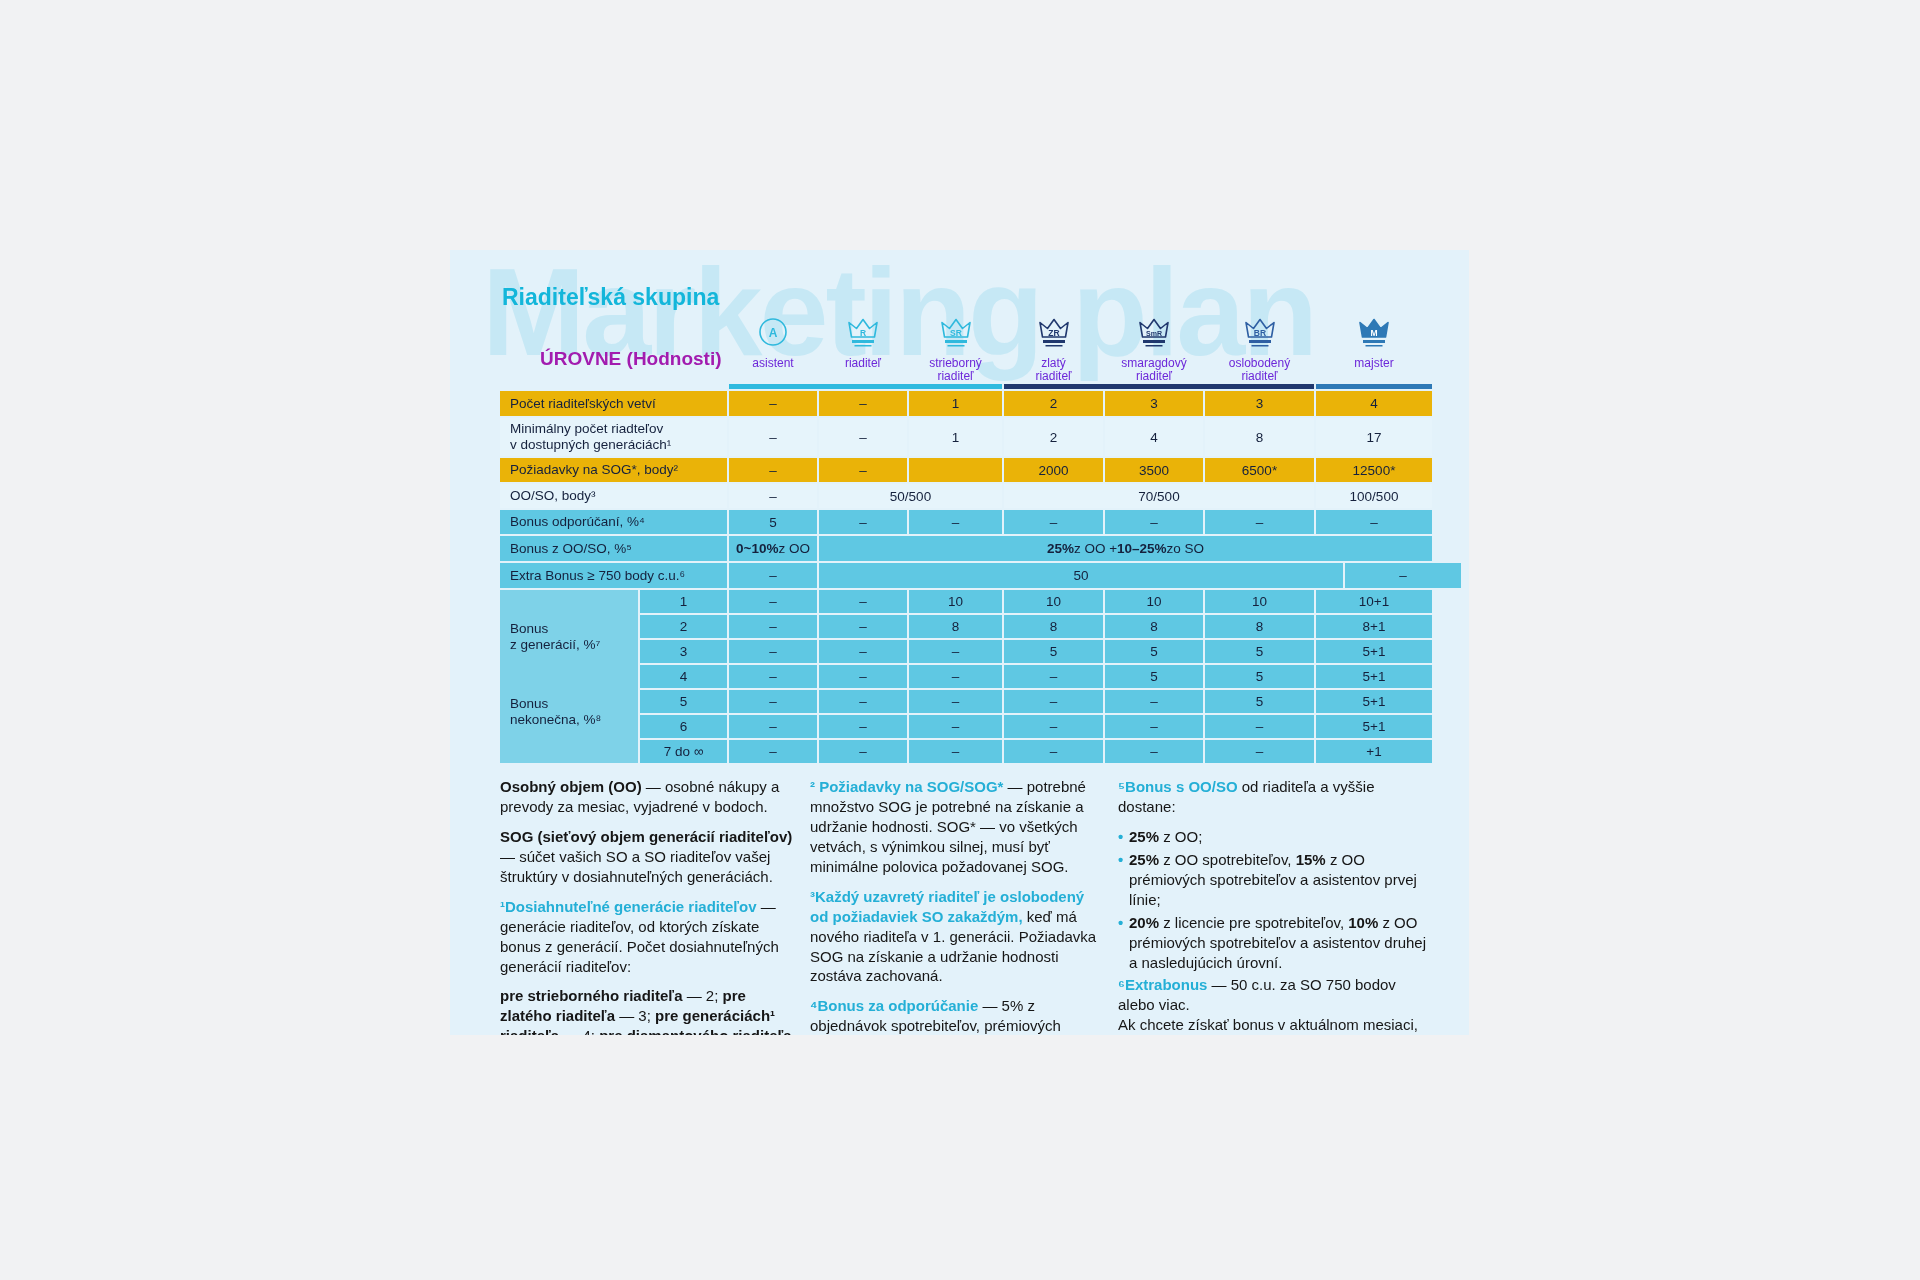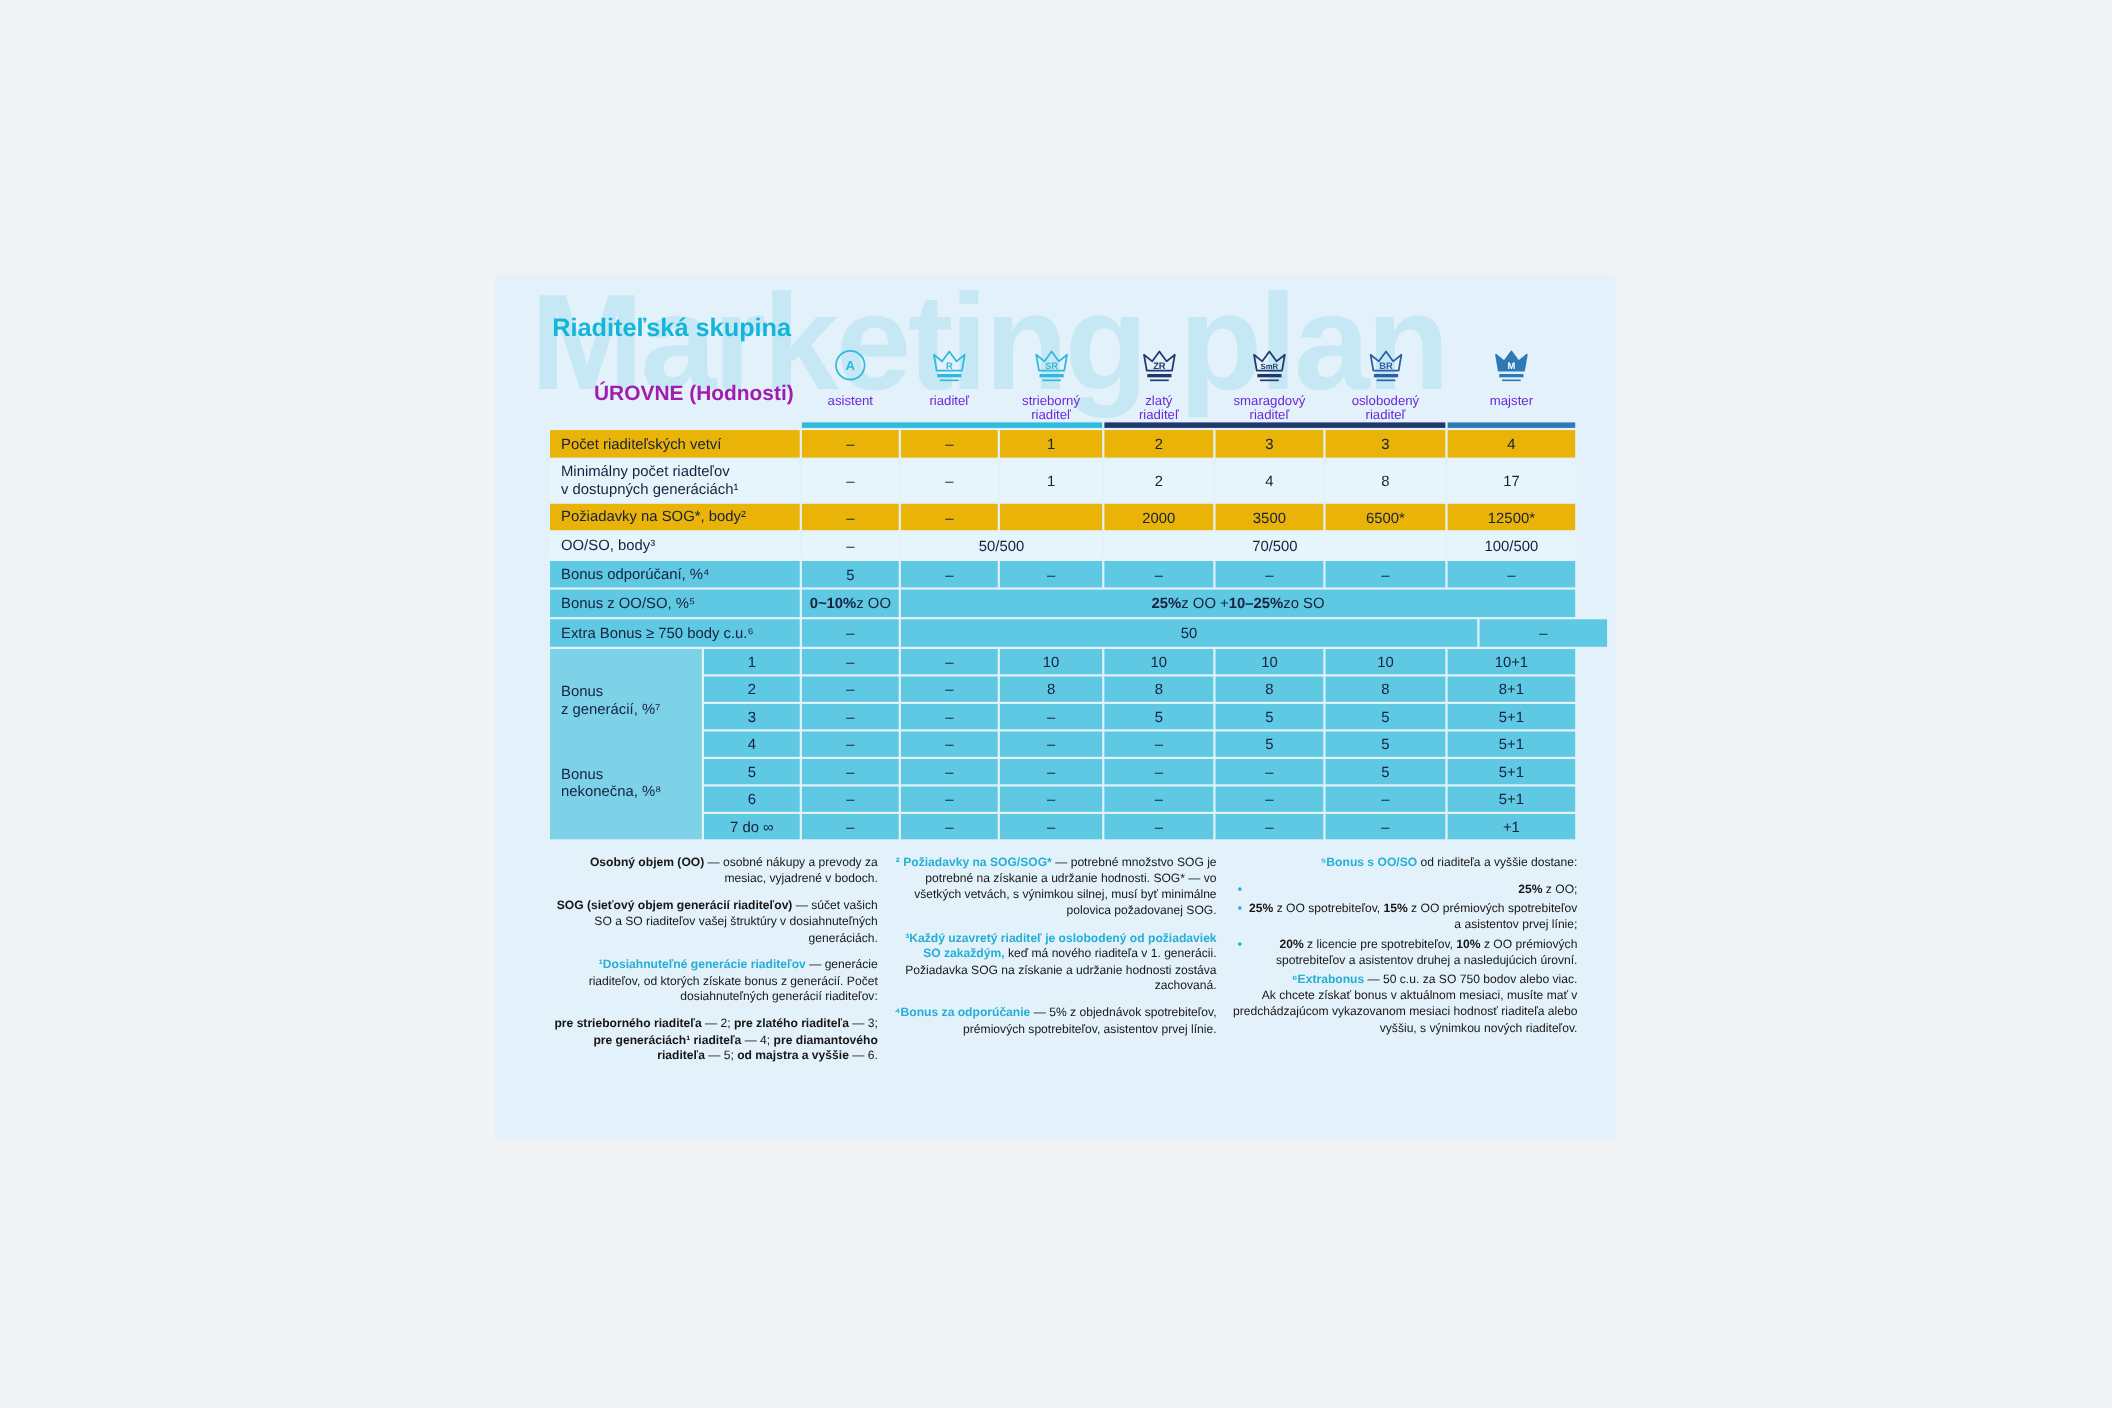--- a/index.html
+++ b/index.html
@@ -51,21 +51,21 @@
   }
   .gen-rows { display:flex; flex-direction:column; gap:2px; }
   .gen-row { display:flex; gap:2px; }
   .gen-row .cell { background:#5fc8e3; }
   .gen-num { width:87px; }
   .footnotes { position:absolute; left:50px; top:527px; width:934px; display:flex; gap:12px; z-index:1; }
   .fn-col { box-sizing:border-box; }
   .fn-col-0 { width:298px; }
   .fn-col-1 { width:296px; }
   .fn-col-2 { width:316px; }
-  .fn-p { font-size:11px; color:#161616; line-height:1.33; margin:0 0 10px 0; white-space:pre-line;text-align:right; }
+  .fn-p { font-size:15px; color:#161616; line-height:1.33; margin:0 0 10px 0; white-space:pre-line; }
   .fn-p.bullet { display:flex; margin:0 0 3px 0; }
   .fn-p .dot { color:#24afd6; font-weight:bold; width:11px; flex:none; }
   .fn-p .btxt { flex:1; }
   .fn-p b { font-weight:bold; }
   .cyanb { color:#24afd6; font-weight:bold; }
 </style>
 </head>
 <body>
 
 <div class="panel">

